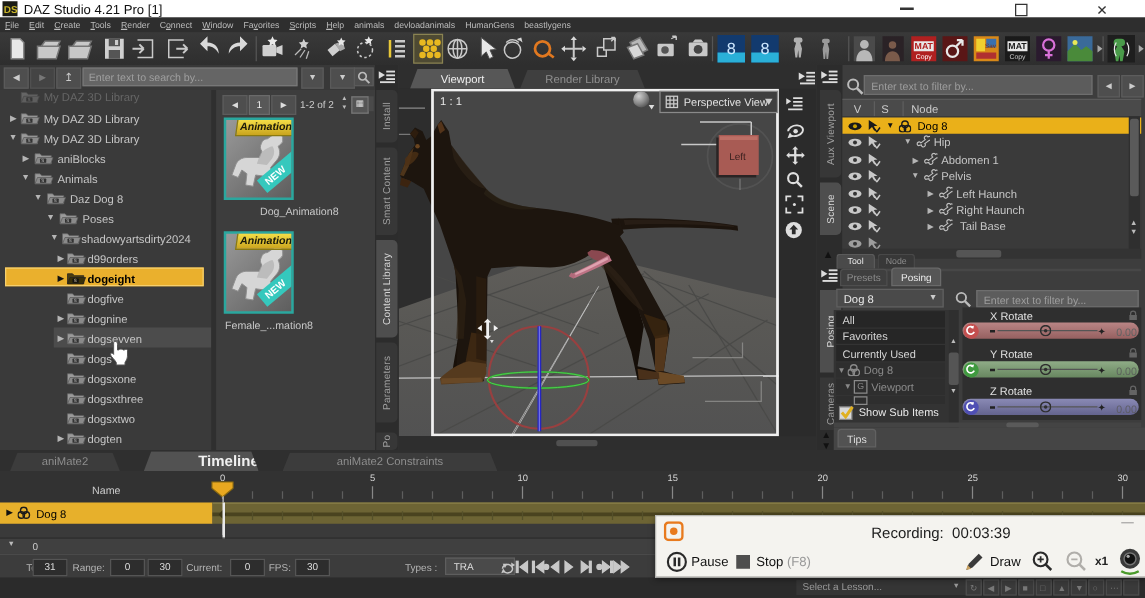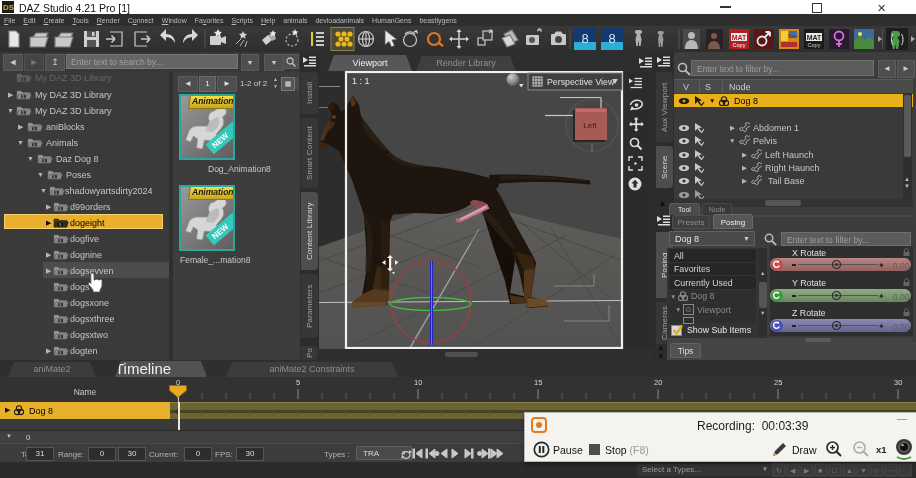--- a/index.html
+++ b/index.html
@@ -334,21 +334,21 @@
           <use href="#folder"></use>
         </svg>
         <span class="tx" style="left:70px">d99orders</span>
       </div>
  <div class="trow" style="top:142px;">
         <div class="abs" style="left:4px;top:0px;width:159px;height:14.5px;background:#eab02d;border:1px solid #f5cf6e;box-sizing:border-box;"></div>
         <span class="ar" style="left:46px;color:#111;">▶</span>
         <svg class="fi" style="left:53px" width="16" height="12">
           <use href="#folderb"></use>
         </svg>
-        <span class="tx" style="left:70px;color:#000;font-weight:normal;">dogeight</span>
+        <span class="tx" style="left:70px;color:#000;font-weight:bold;">dogeight</span>
       </div>
  <div class="trow" style="top:158px;">
         <svg class="fi" style="left:53px" width="16" height="12">
           <use href="#folder"></use>
         </svg>
         <span class="tx" style="left:70px">dogfive</span>
       </div>
  <div class="trow" style="top:174px;">
         <span class="ar" style="left:46px">▶</span>
         <svg class="fi" style="left:53px" width="16" height="12">
@@ -724,20 +724,33 @@
         </svg>
    <svg class="abs" style="left:19px;top:1px" width="12" height="11">
           <use href="#cursb"></use>
         </svg>
    <span class="ar" style="left:35px;color:#111;">▼</span>
    <svg class="abs" style="left:45px;top:1.5px" width="10" height="10">
           <use href="#trefoil"></use>
         </svg>
    <span class="tx" style="left:60px;color:#000;">Dog 8</span>
  </div>
+ <div class="srow" style="top:55.4px;">
+        <svg class="abs" style="left:4px;top:2px" width="12" height="10">
+          <use href="#eye"></use>
+        </svg>
+        <svg class="abs" style="left:19px;top:1px" width="12" height="11">
+          <use href="#curs"></use>
+        </svg>
+        <span class="ar" style="left:49px;">▼</span>
+        <svg class="abs" style="left:58px;top:1px" width="12" height="11">
+          <use href="#bone"></use>
+        </svg>
+        <span class="tx" style="left:73px;">Hip</span>
+      </div>
  <div class="srow" style="top:68.8px;">
         <svg class="abs" style="left:4px;top:2px" width="12" height="10">
           <use href="#eye"></use>
         </svg>
         <svg class="abs" style="left:19px;top:1px" width="12" height="11">
           <use href="#curs"></use>
         </svg>
         <span class="ar" style="left:56px;">▶</span>
         <svg class="abs" style="left:64px;top:1px" width="12" height="11">
           <use href="#bone"></use>
@@ -934,21 +947,21 @@
  <div class="abs" style="left:14px;top:286px;width:246px;height:4px;background:#444;"></div>
  <div class="abs" style="left:152px;top:286px;width:26px;height:4px;background:#5a5a5a;border-radius:2px;"></div>
  <div class="abs" style="left:14px;top:290px;width:249px;height:18px;background:#454545;"></div>
       <div class="abs" style="left:17px;top:291px;width:31px;height:15px;background:#525252;border:1px solid #616161;border-radius:3px 3px 0 0;color:#ddd;font-size:8.5px;text-align:center;line-height:15px;box-sizing:border-box;">Tips</div>
 </div>
 
 <div class="abs" id="timeline" style="left:0;top:360px;width:916px;height:102px;background:#3a3a3a;">
 
  <div class="abs" style="left:0;top:0;width:916px;height:17px;background:#2f2f2f;"></div>
  <div class="abs tab-ang" style="left:8px;top:2px;width:88px;height:15px;background:#3c3c3c;color:#8e8e8e;font-size:9px;text-align:center;line-height:15px;">aniMate2</div>
- <div class="abs tab-ang" style="left:115px;top:1px;width:92px;height:16px;background:#525252;color:#f0f0f0;font-size:15px;text-align:left;line-height:16px;">Timeline</div>
+ <div class="abs tab-ang" style="left:115px;top:1px;width:92px;height:16px;background:#525252;color:#f0f0f0;font-size:12px;text-align:right;line-height:16px;font-weight:bold;">Timeline</div>
  <div class="abs tab-ang" style="left:226px;top:2px;width:172px;height:15px;background:#3c3c3c;color:#8e8e8e;font-size:9px;text-align:center;line-height:15px;">aniMate2 Constraints</div>
 
  <div class="abs" style="left:0;top:17px;width:916px;height:25px;background:#323232;"></div>
  <svg class="abs" style="left:0;top:17px" width="916" height="25" viewBox="0 0 916 25">
   <g fill="#d8d8d8" font-size="7.5" font-family="Liberation Sans">
    <text x="176" y="8">0</text>
           <text x="296" y="8">5</text>
           <text x="414" y="8">10</text>
           <text x="534" y="8">15</text>
           <text x="654" y="8">20</text>
@@ -1105,21 +1118,21 @@
               <path d="M0 0 v9 l6 -4.5 z"></path>
               <path d="M6 0 v9 l6 -4.5 z"></path>
             </g>
    </g>
   </svg>
  </div>
 </div>
 
 <div class="abs" id="statusbar" style="left:0;top:462px;width:916px;height:16px;background:#2b2b2b;">
  <div class="abs" style="left:637px;top:2px;width:140px;height:12px;background:#353535;"></div>
- <div class="abs" style="left:642px;top:3px;color:#9a9a9a;font-size:8px;">Select a Types...</div>
+ <div class="abs" style="left:642px;top:3px;color:#9a9a9a;font-size:8px;">Select a Lesson...</div>
  <span class="abs" style="left:762px;top:4px;color:#999;font-size:6px;">▼</span>
  <svg class="abs" style="left:772px;top:1px" width="144" height="14" viewBox="0 0 144 14">
   <g fill="#3a3a3a" stroke="#4e4e4e">
    <rect x="1" y="1" width="12" height="12"></rect>
           <rect x="15" y="1" width="12" height="12"></rect>
           <rect x="29" y="1" width="12" height="12"></rect>
           <rect x="43" y="1" width="12" height="12"></rect>
           <rect x="57" y="1" width="12" height="12"></rect>
           <rect x="71" y="1" width="12" height="12"></rect>
           <rect x="85" y="1" width="12" height="12"></rect>

